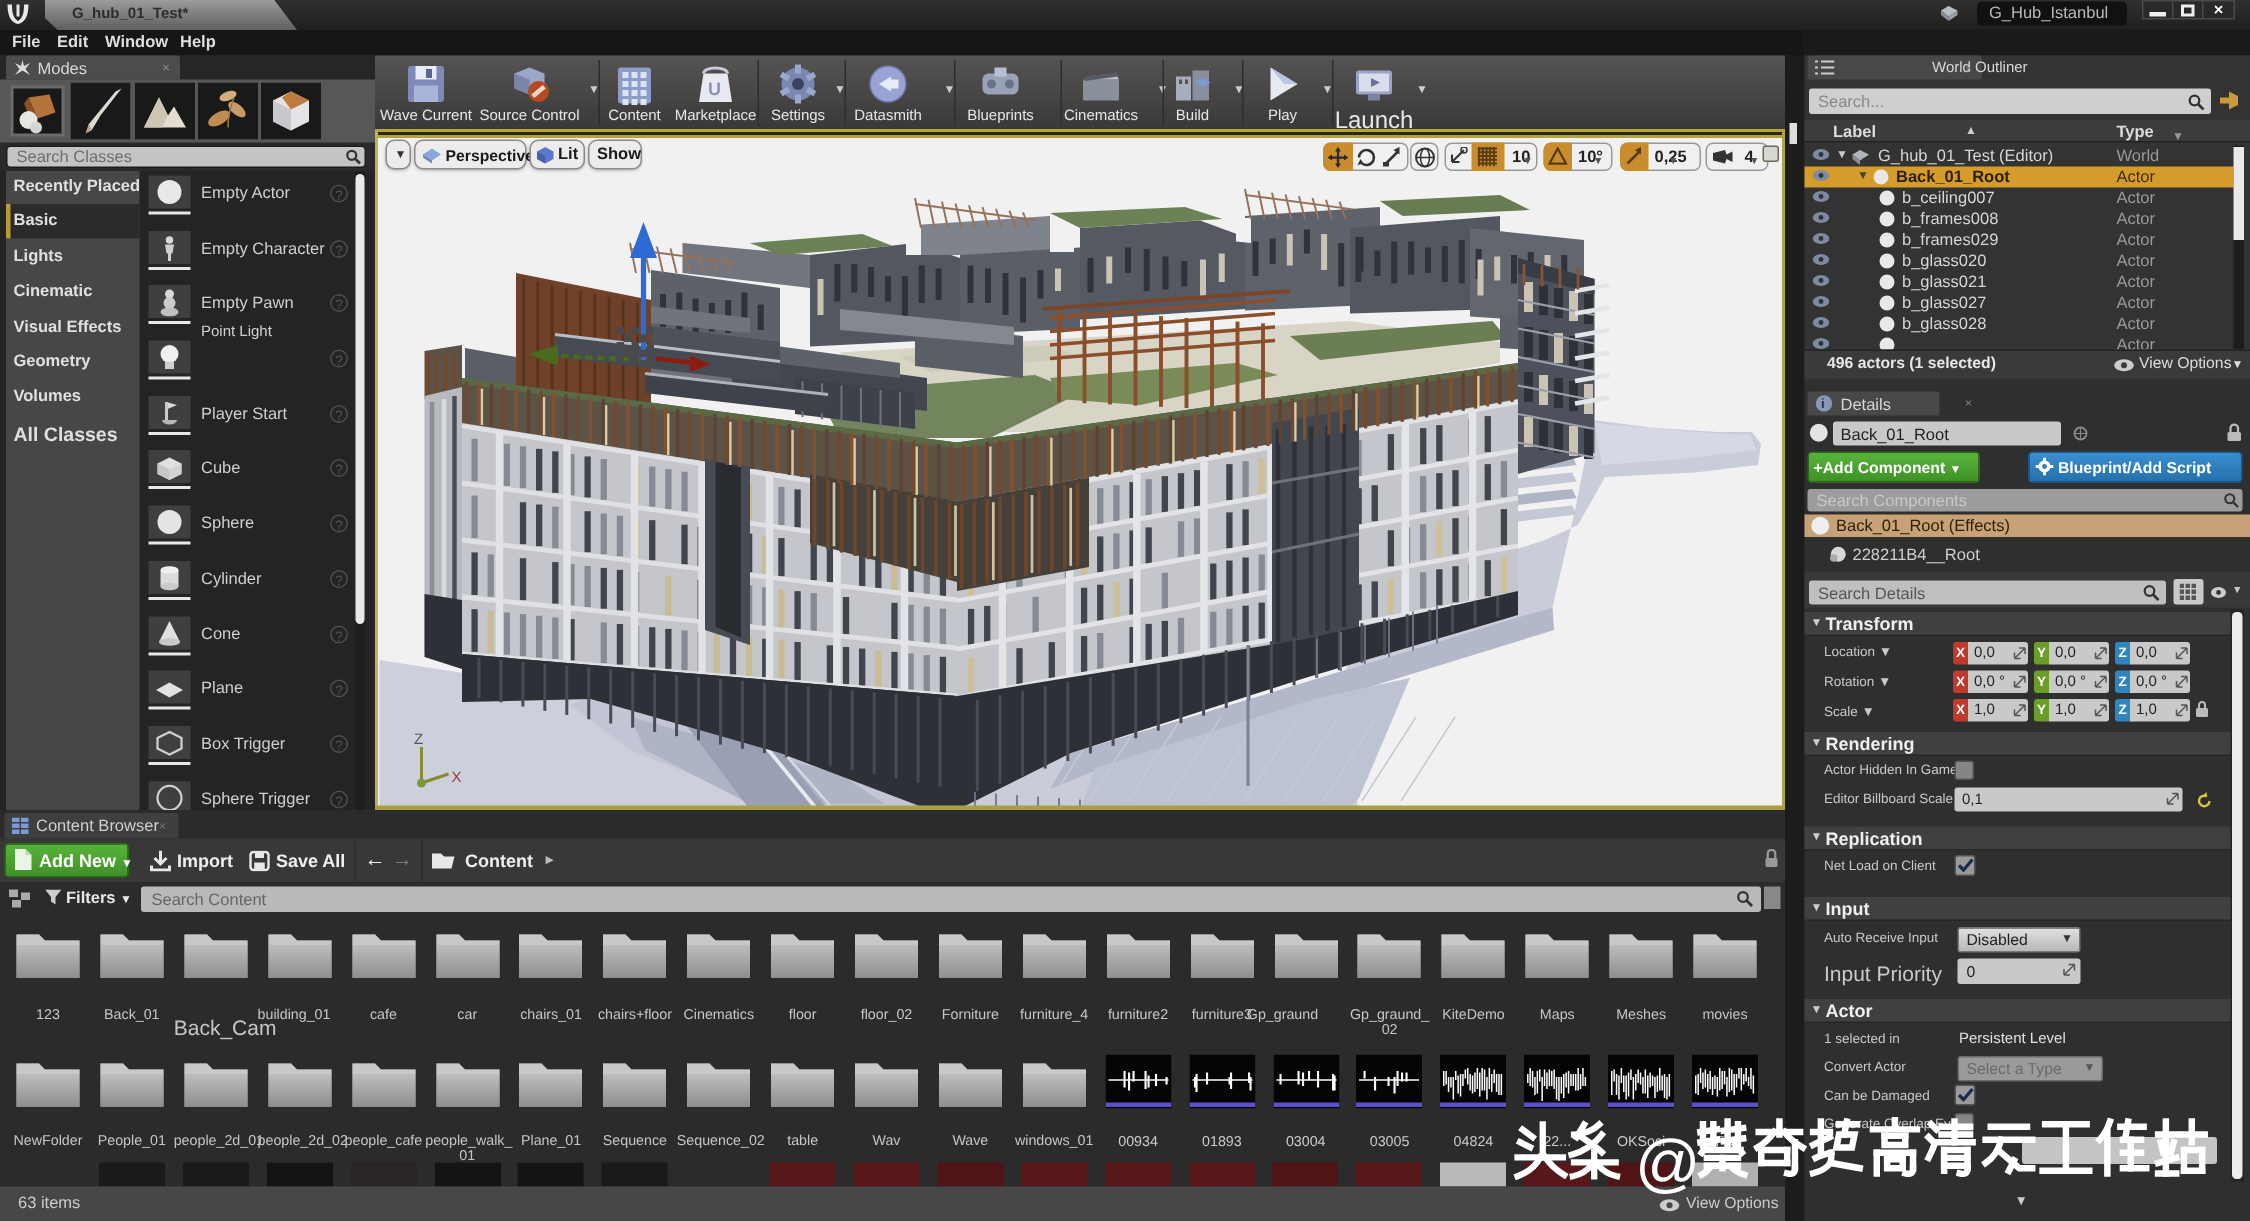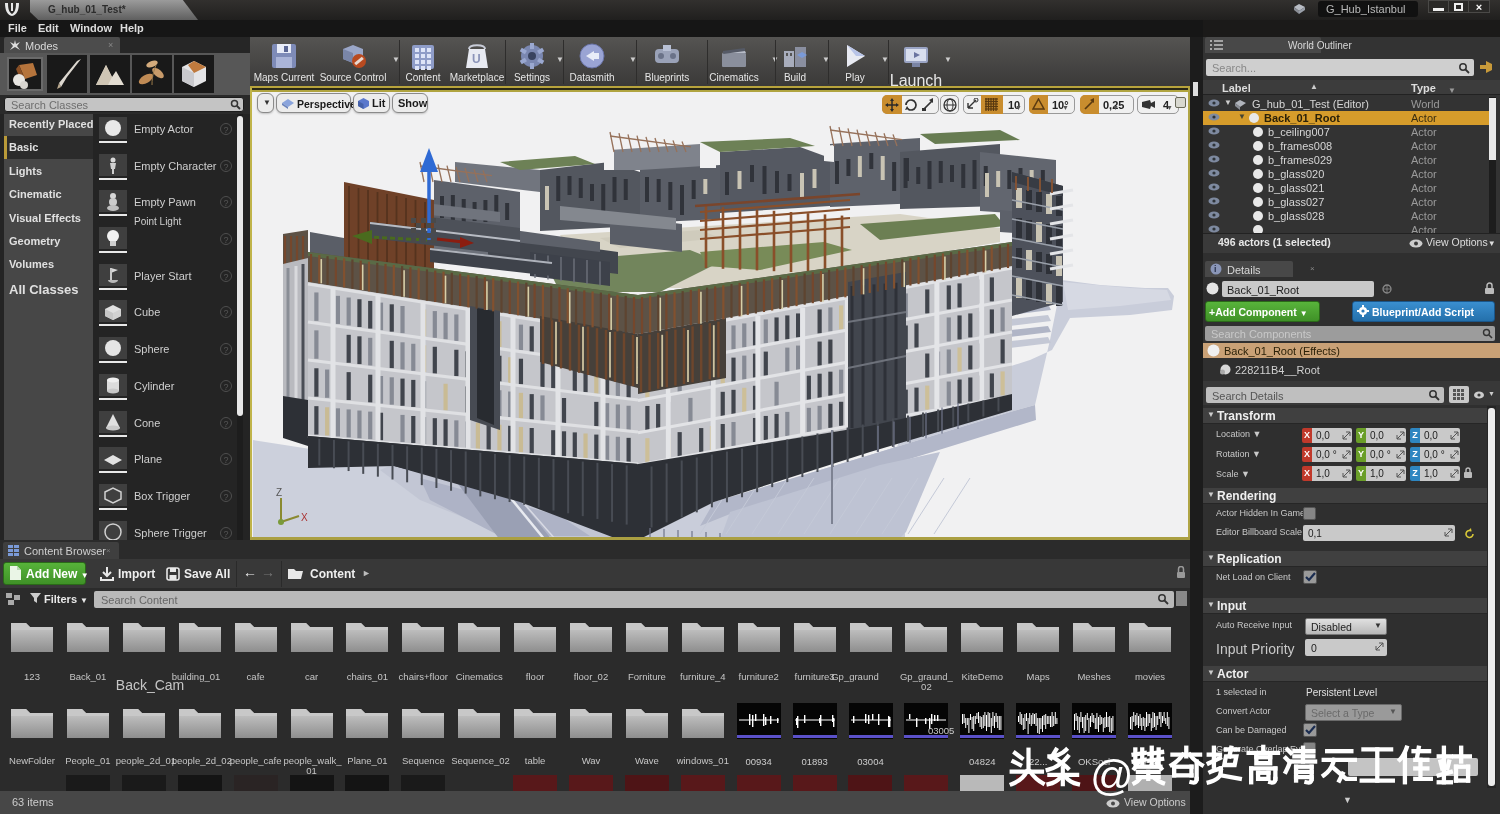--- a/index.html
+++ b/index.html
@@ -190,21 +190,21 @@
 <div class="abs" style="left:237px;top:114px;width:6px;height:426px;background:#1d1d1d"></div>
 <div class="abs" style="left:237px;top:116px;width:6px;height:300px;background:#e9e9e9;border-radius:3px"></div>
 <div class="abs" style="left:250px;top:37px;width:940px;height:51px;background:linear-gradient(#555452,#393837)"></div>
 <div class="abs" style="left:250px;top:86px;width:940px;height:2px;background:#b8a43c"></div>
 <svg class="abs" style="left:268px;top:41px" width="32" height="30" viewBox="0 0 32 30">
     <rect x="4" y="3" width="24" height="24" rx="2" fill="#7e8bb8"></rect>
     <rect x="9" y="3" width="14" height="9" fill="#e8ecf8"></rect>
     <rect x="16" y="5" width="4" height="6" fill="#5a6694"></rect>
     <rect x="8" y="16" width="16" height="11" fill="#aab4d8"></rect>
   </svg>
-<div class="abs tx" style="left:284px;top:72px;font-size:10px;color:#e6e6e6;transform:translateX(-50%)">Maps Current</div>
+<div class="abs tx" style="left:284px;top:72px;font-size:10px;color:#e6e6e6;transform:translateX(-50%)">Wave Current</div>
 <svg class="abs" style="left:337px;top:41px" width="32" height="30" viewBox="0 0 32 30">
     <path d="M6 8 L16 4 L26 8 L26 18 L16 22 L6 18Z" fill="#9aa6c8"></path>
     <path d="M6 8 L16 12 L16 22 L6 18Z" fill="#7a86a8"></path>
     <circle cx="22" cy="20" r="7" fill="#b84a20"></circle>
     <rect x="17" y="18.5" width="10" height="3" fill="#e8d8d0" transform="rotate(-40 22 20)"></rect>
   </svg>
 <div class="abs tx" style="left:353px;top:72px;font-size:10px;color:#e6e6e6;transform:translateX(-50%)">Source Control</div>
 <svg class="abs" style="left:407px;top:41px" width="32" height="30" viewBox="0 0 32 30">
     <rect x="5" y="4" width="22" height="24" rx="2" fill="#8e9cc8"></rect>
     <g fill="#dde4f8">
@@ -1388,21 +1388,21 @@
     <line x1="2" y1="17" x2="42" y2="17" stroke="#fff" stroke-width="1"></line>
     <rect x="21" y="15" width="1.4" height="6" fill="#fff"></rect>
     <rect x="33" y="12" width="1.4" height="6" fill="#fff"></rect>
     <rect x="25" y="15" width="1.4" height="11" fill="#fff"></rect>
     <rect x="12" y="15" width="1.4" height="9" fill="#fff"></rect>
     <rect x="30" y="12" width="1.4" height="6" fill="#fff"></rect>
     <rect x="5" y="11" width="1.4" height="5" fill="#fff"></rect>
     <rect x="27" y="11" width="1.4" height="10" fill="#fff"></rect>
     <rect x="0" y="32" width="44" height="3" fill="#5a50c8"></rect>
   </svg>
-<div class="abs" style="left:898.4px;top:725px;width:56px;text-align:right;font-size:9.5px;color:#ccc">03005</div>
+<div class="abs" style="left:898.4px;top:756px;width:56px;text-align:center;font-size:9.5px;color:#ccc">03005</div>
 <svg class="abs" style="left:960.3px;top:703px" width="44" height="36" viewBox="0 0 44 36">
     <rect width="44" height="36" fill="#050505"></rect>
     <rect x="2.0" y="11" width="1" height="10" fill="#fff"></rect>
     <rect x="3.6" y="11" width="1" height="9" fill="#fff"></rect>
     <rect x="5.2" y="15" width="1" height="10" fill="#fff"></rect>
     <rect x="6.800000000000001" y="15" width="1" height="7" fill="#fff"></rect>
     <rect x="8.4" y="15" width="1" height="15" fill="#fff"></rect>
     <rect x="10.0" y="11" width="1" height="6" fill="#fff"></rect>
     <rect x="11.600000000000001" y="14" width="1" height="12" fill="#fff"></rect>
     <rect x="13.200000000000001" y="13" width="1" height="15" fill="#fff"></rect>

